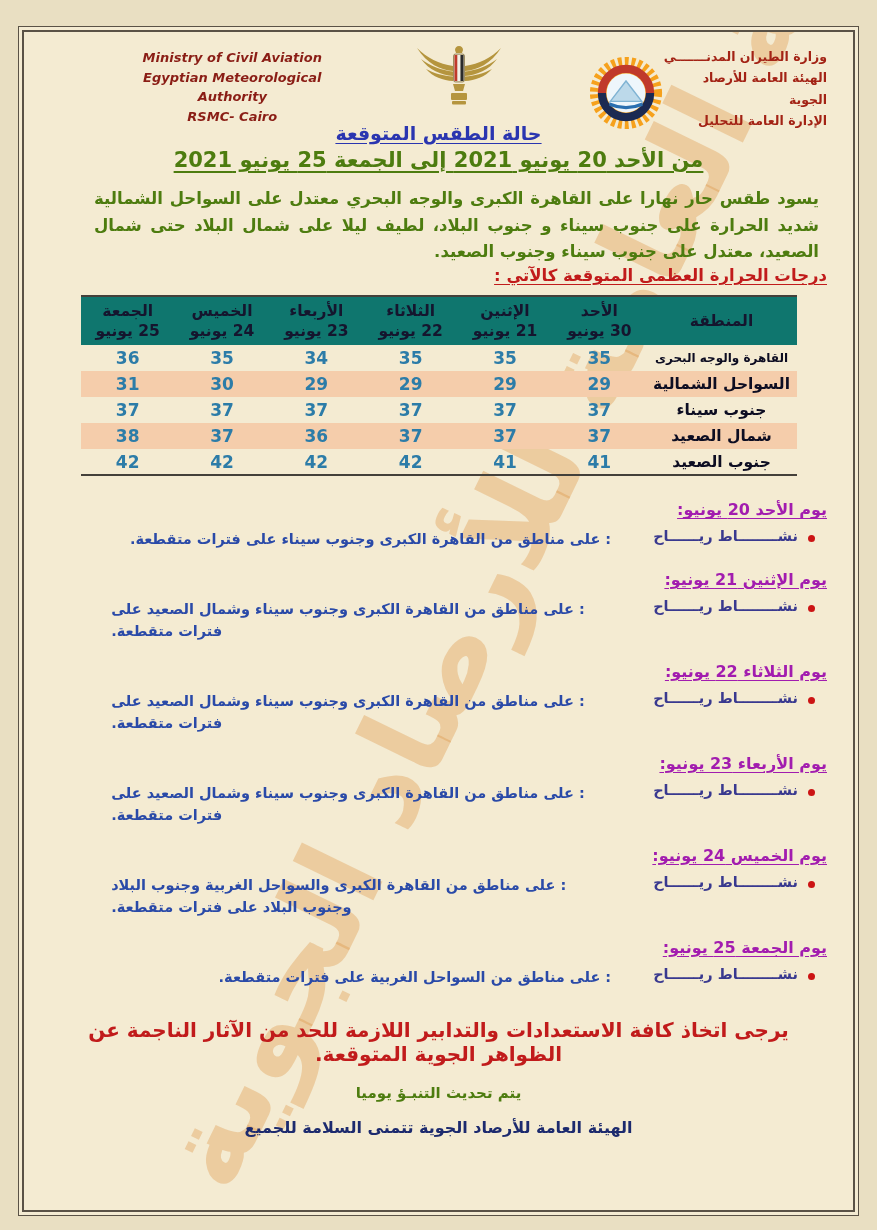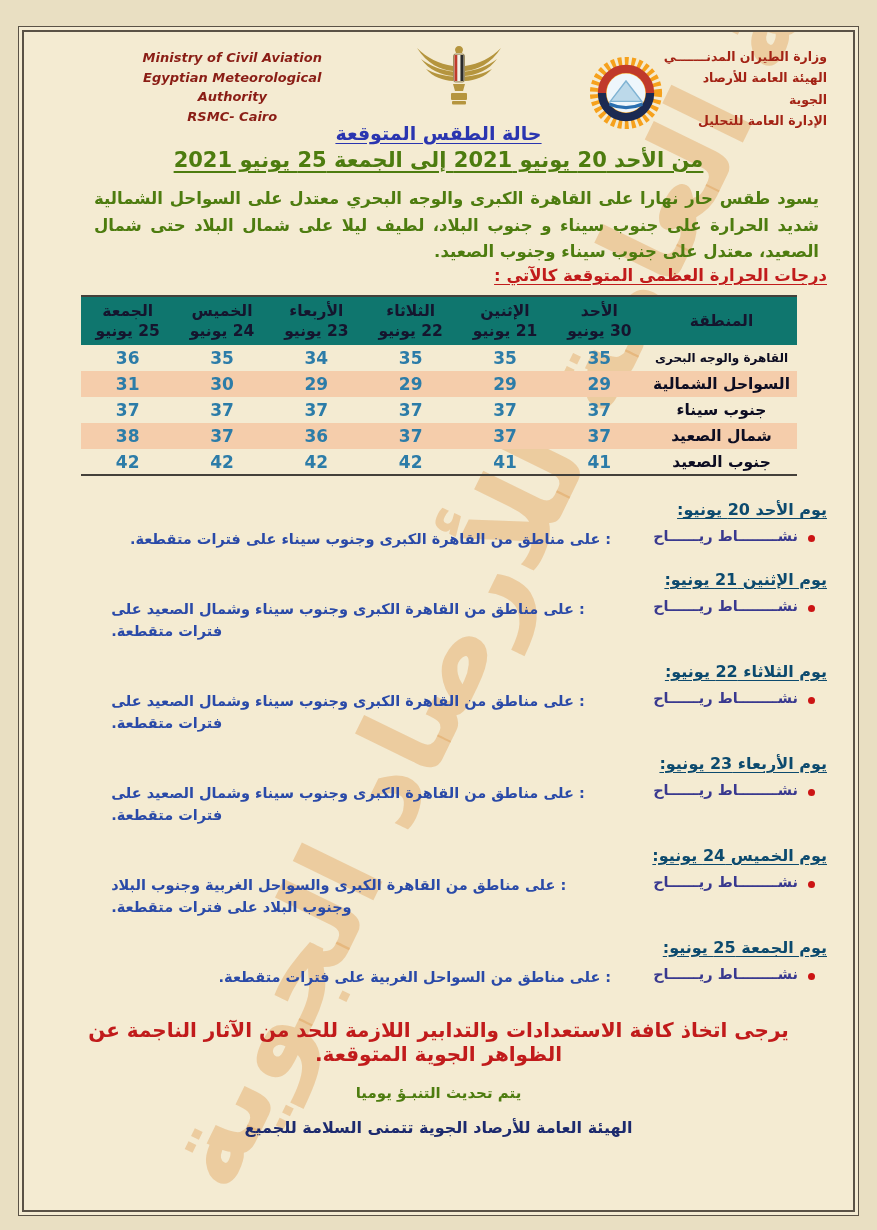--- a/index.html
+++ b/index.html
@@ -69,21 +69,21 @@
   table.temps thead th { font-size:15.5px; color:#15152e; padding:4px 2px; line-height:1.3; }
   table.temps td { font-size:17px; color:#2c7ca8; height:26px; }
   table.temps td.region { color:#0d0d22; font-size:15.5px; }
   table.temps td.region.small { font-size:12px; }
   table.temps tbody tr.peach { background:#f5cdab; }
   .col-region { width:150px; }
 
   .day-section { direction:rtl; margin-top:19px; }
   .day-section.first { margin-top:24px; }
   .day-heading {
-    color:#0c4a6e; font-weight:bold; font-size:16px;
+    color:#a21caf; font-weight:bold; font-size:16px;
     text-decoration:underline; text-underline-offset:3px; display:inline-block;
   }
   .bullet-row { display:flex; direction:rtl; margin-top:9px; padding-right:12px; align-items:flex-start; }
   .bullet-dot {
     width:7px; height:7px; border-radius:50%; background:#cc1414;
     margin-top:7px; margin-left:10px; flex:0 0 auto;
   }
   .bullet-label { color:#39398f; font-weight:bold; font-size:14.5px; white-space:nowrap; }
   .bullet-text {
     color:#2a4aa8; font-weight:bold; font-size:14.5px; margin-right:42px;

